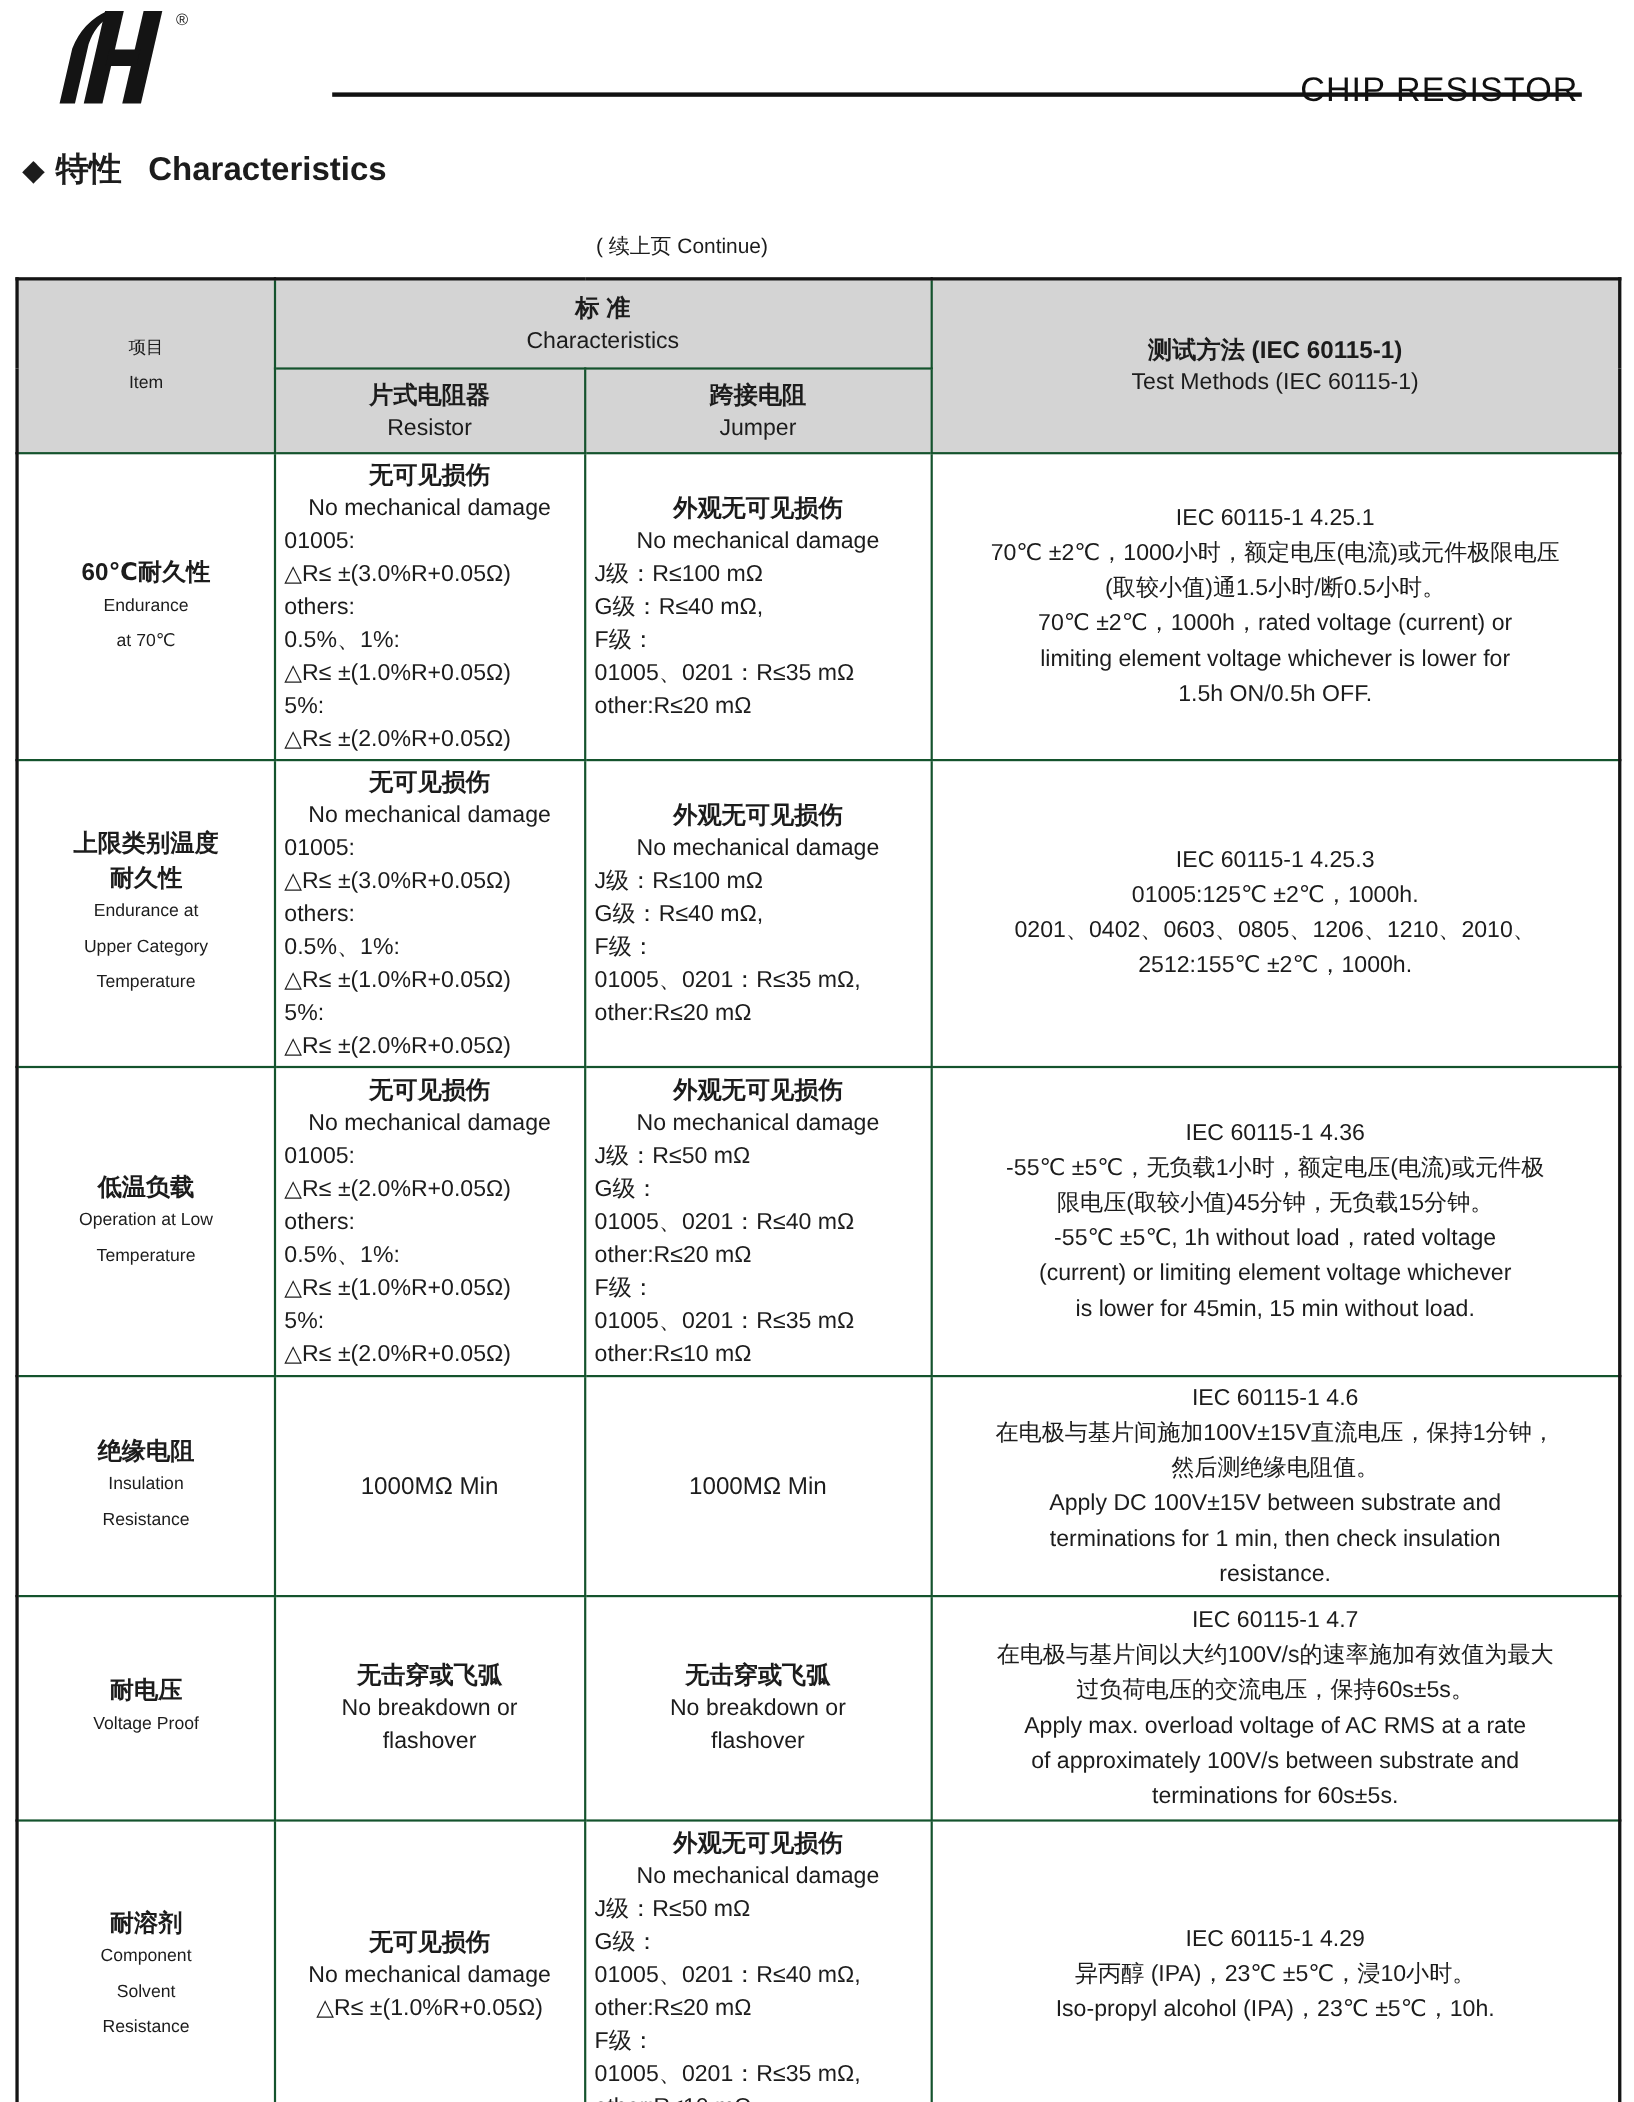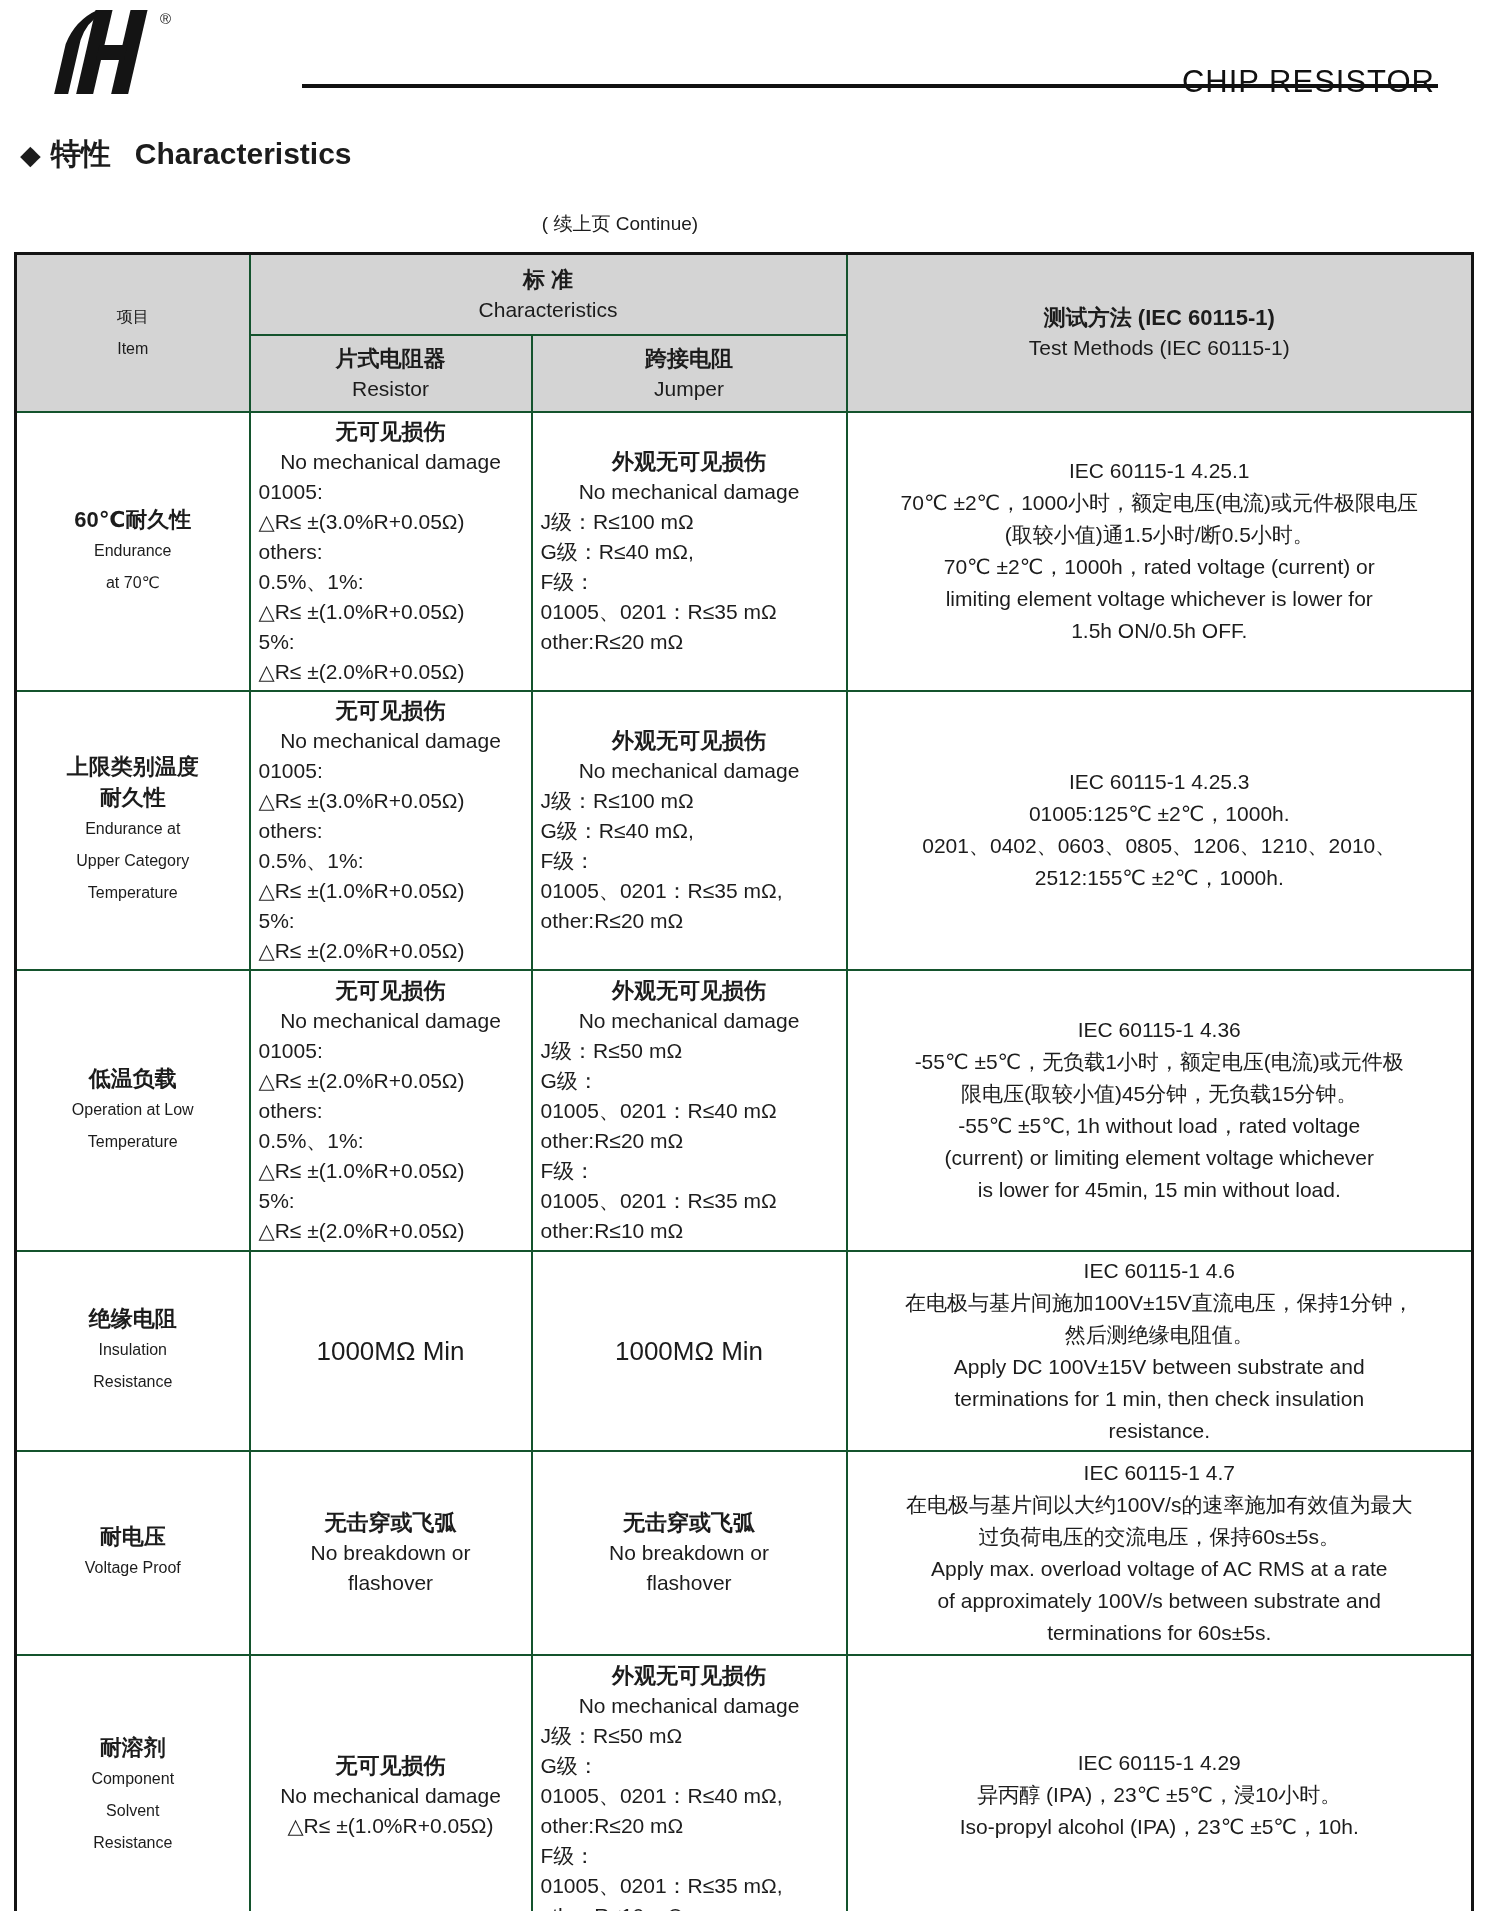--- a/index.html
+++ b/index.html
@@ -54,21 +54,21 @@
   tbody tr:nth-child(1){height:273px;}
   tbody tr:nth-child(2){height:254px;}
   tbody tr:nth-child(3){height:281px;}
   tbody tr:nth-child(4){height:196px;}
   tbody tr:nth-child(5){height:204px;}
   tbody tr:nth-child(6){height:282px;}
   .cn{font-weight:bold;white-space:pre-line;font-size:22px;line-height:31px;}
   .en{white-space:pre-line;line-height:30px;}
   .item-en{font-size:16px;line-height:32px;}
   .spec-body{white-space:pre-line;text-align:left;line-height:30px;padding:0 2px;}
-  .spec-value{font-size:26px;}
+  .spec-value{font-size:22px;}
   td.test-cell{text-align:left;padding-left:12px;padding-right:8px;}
   .test-text{white-space:pre-line;line-height:32px;}
 </style>
 </head>
 <body>
 
 <div class="page">
 
   <div>
     <div class="logo">

